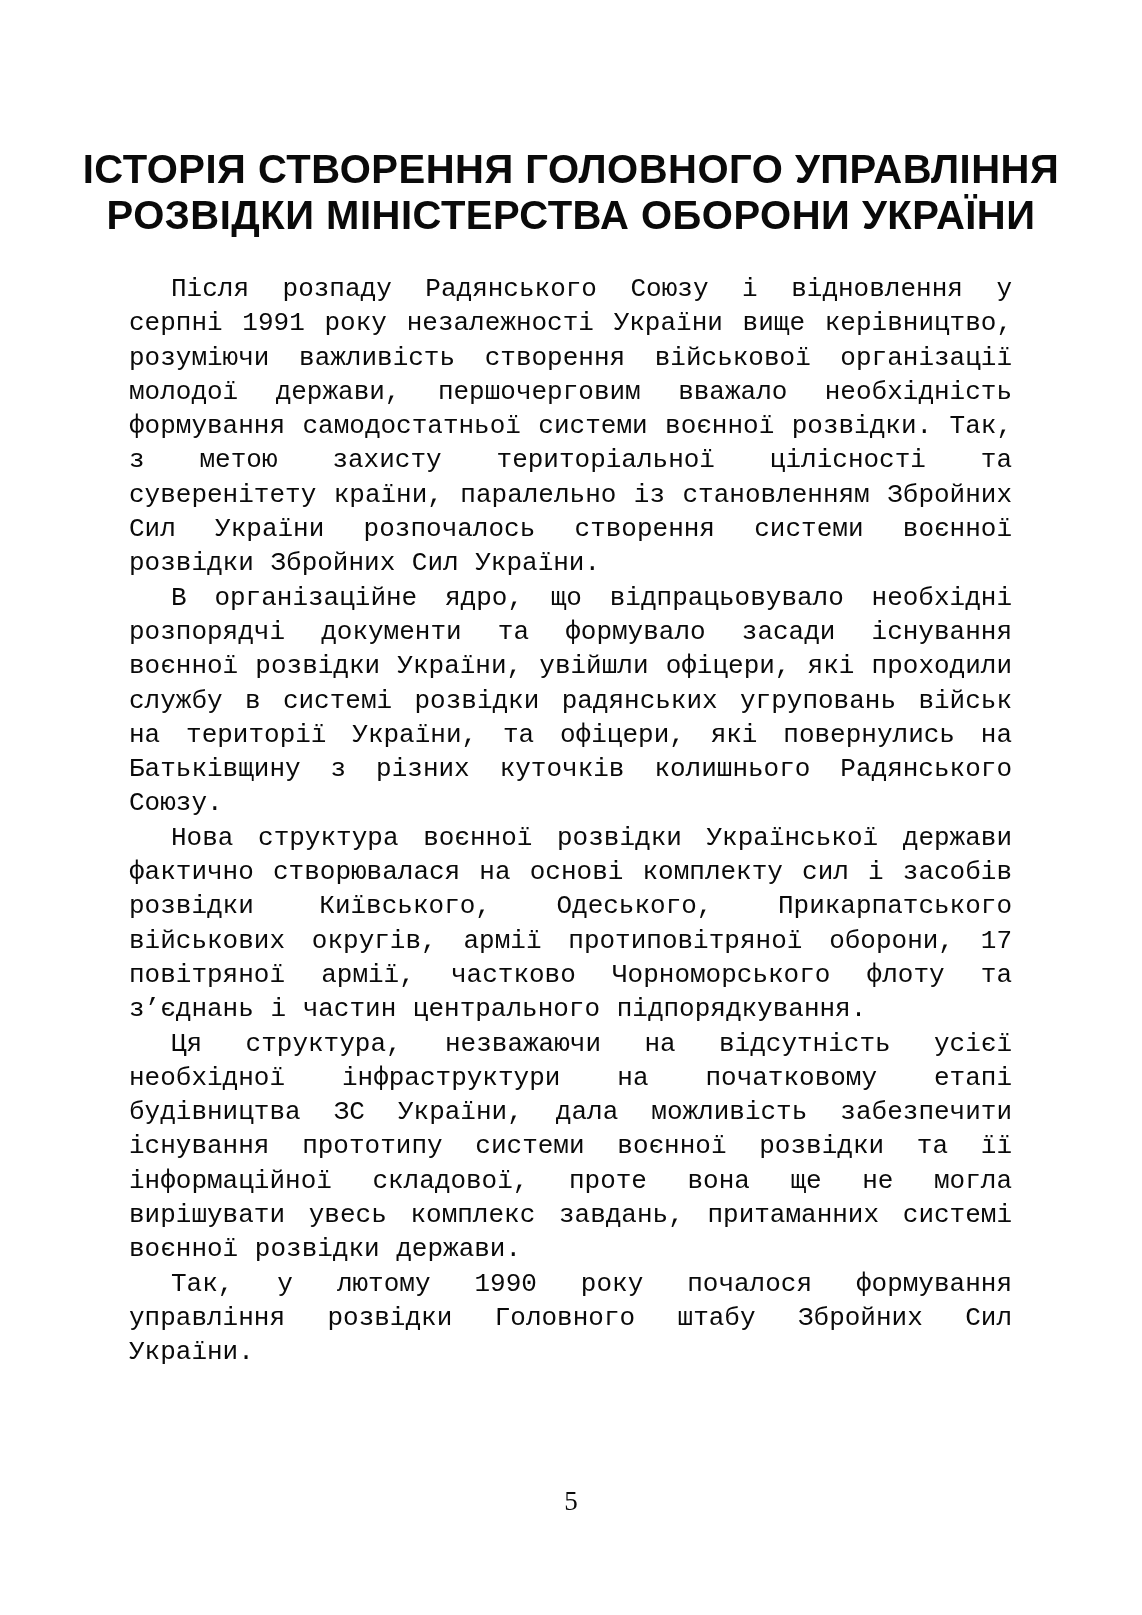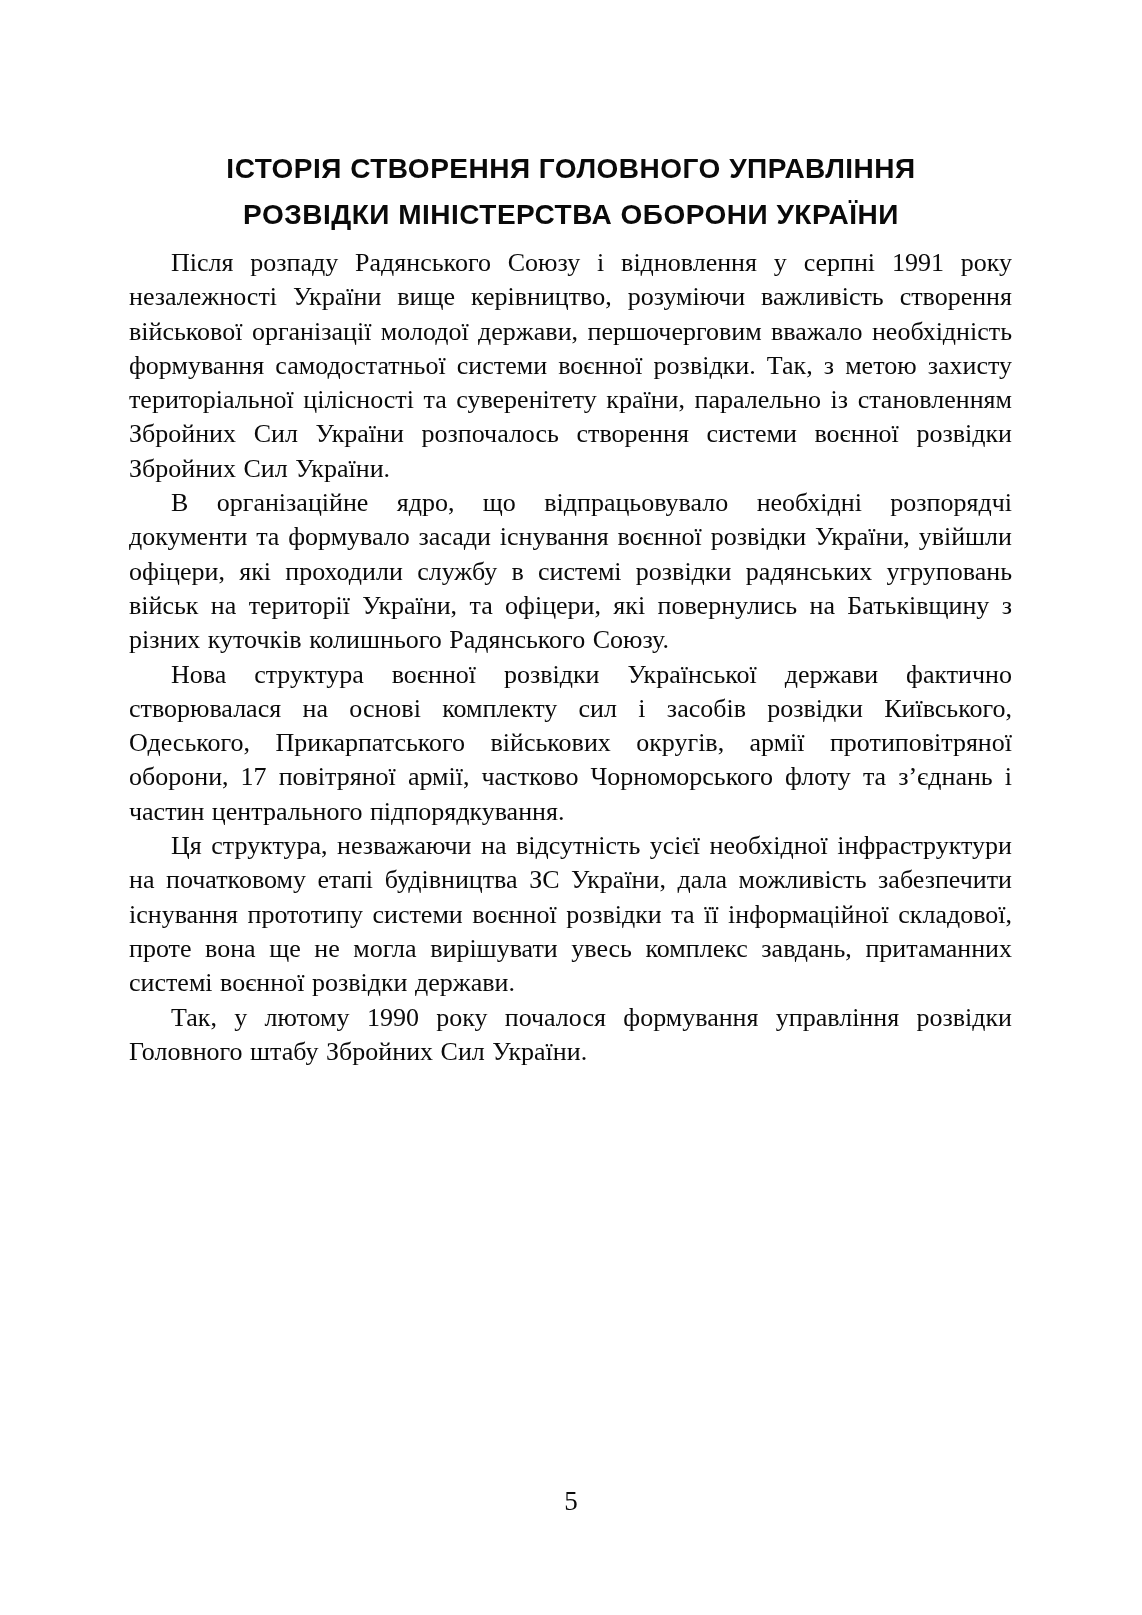--- a/index.html
+++ b/index.html
@@ -14,31 +14,31 @@
     background: #ffffff;
     color: #0a0a0a;
     overflow: hidden;
   }
   .doc-title {
     margin: 0;
     padding: 146px 80px 0 80px;
     text-align: center;
     font-family: "Liberation Sans", sans-serif;
     font-weight: bold;
-    font-size: 28px;
+    font-size: 40px;
     line-height: 46px;
     letter-spacing: 0.5px;
     color: #0a0a0a;
   }
   .doc-title .title-line {
     display: block;
   }
   .body-text {
-    margin: 8px 130px 0 129px;
-    font-family: Liberation Serif, serif;
+    margin: 34px 130px 0 129px;
+    font-family: Liberation Mono, monospace;
     font-size: 26px;
     line-height: 34.3px;
     text-align: justify;
     color: #0a0a0a;
   }
   .body-text p {
     margin: 0;
     padding: 0;
     text-indent: 42px;
     word-spacing: 1px;

